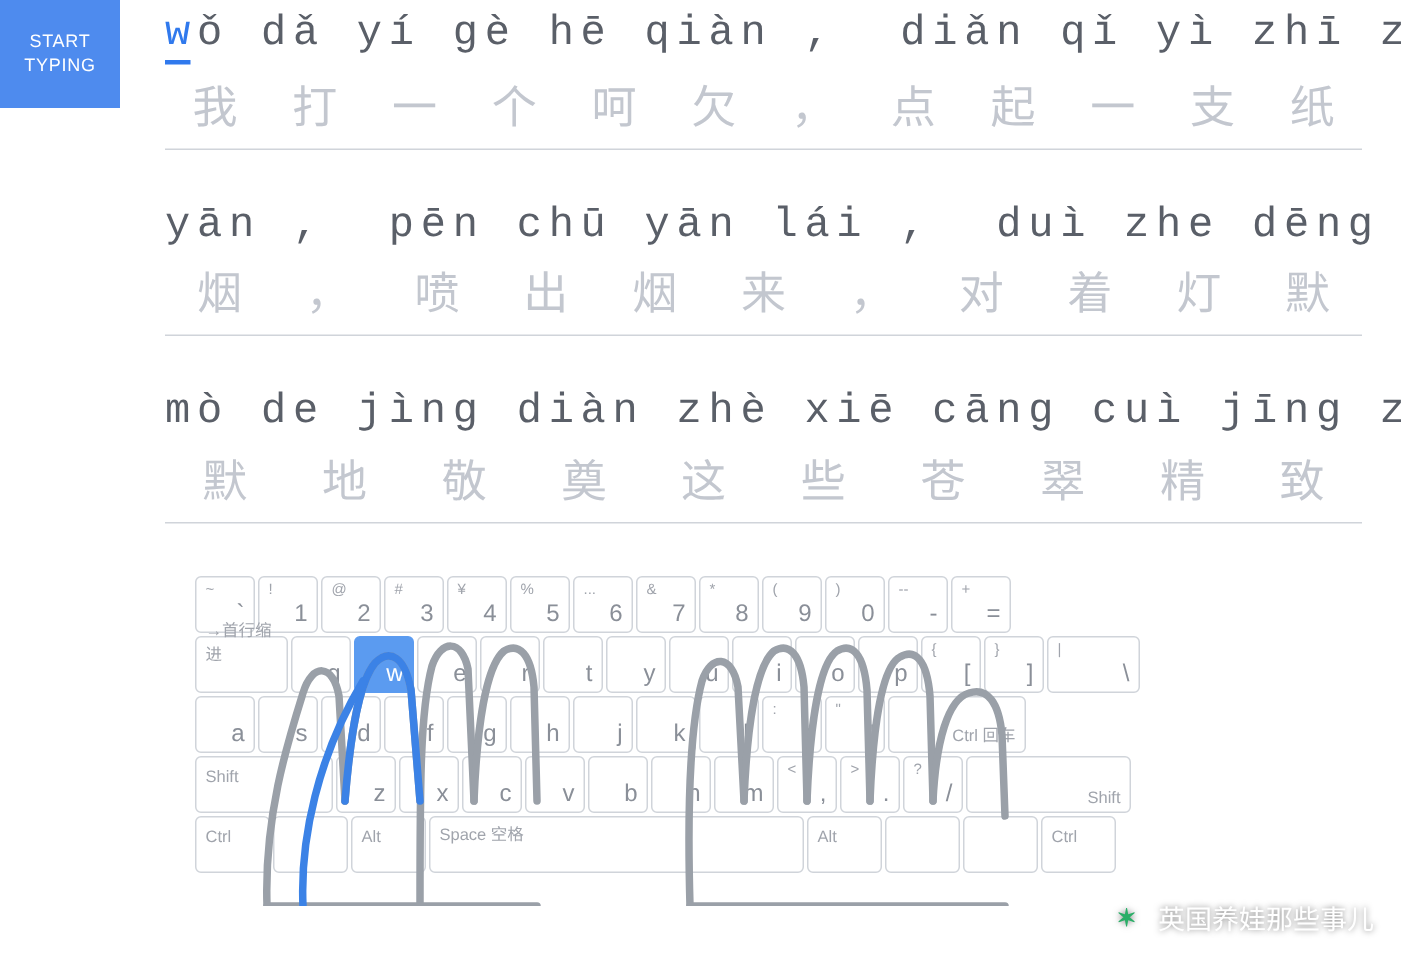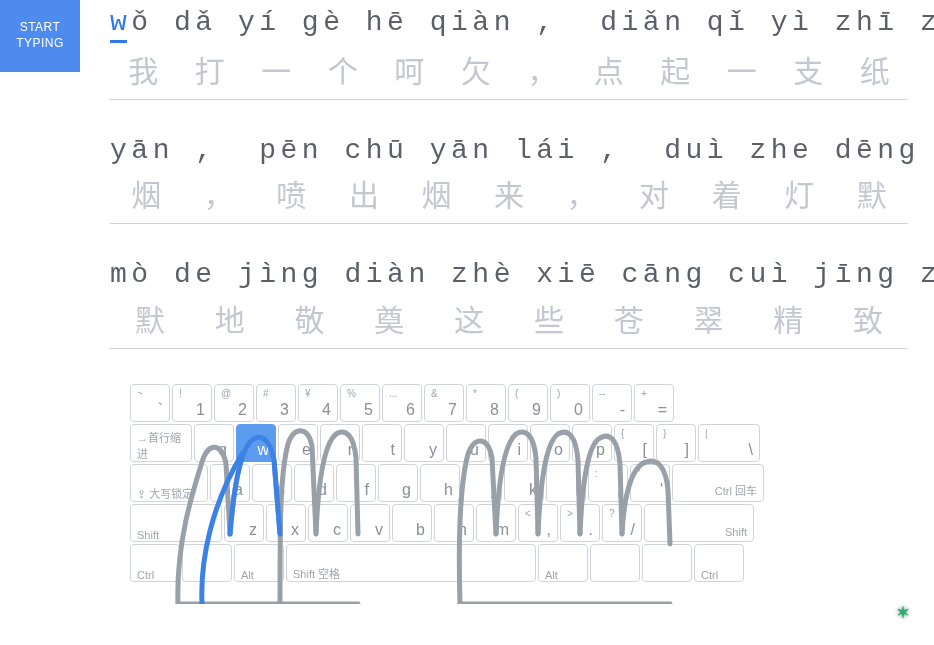--- a/index.html
+++ b/index.html
@@ -19,21 +19,21 @@
     .hanzi-row { display:flex; margin-top:4px; }
     .hz { font-size:30px; color:#c3c7cf; text-align:center; }
 
     .kb { position:absolute; left:130px; top:384px; width:640px;
       display:flex; flex-direction:column; gap:2px; user-select:none; }
     .krow { display:flex; gap:2px; }
     .key { background:#fff; border:1px solid #d0d4da; border-radius:4px;
       height:38px; position:relative; }
     .key .main { position:absolute; right:6px; bottom:2px; font-size:16px; color:#8a8f98; }
     .key .sup { position:absolute; left:6px; top:3px; font-size:10px; color:#a0a4ac; }
-    .key .label { position:absolute; left:6px; bottom:0; font-size:11px; color:#a0a4ac; }
+    .key .label { position:absolute; left:6px; bottom:17px; font-size:11px; color:#a0a4ac; }
     .key .labelR { position:absolute; right:6px; bottom:3px; font-size:11px; color:#a0a4ac; }
     .key.hi { background:#5b9bf0; border-color:#5b9bf0; }
     .key.hi .main { color:#fff; }
     .w40{flex:0 0 40px}.w50{flex:0 0 50px}.w62{flex:0 0 62px}.w78{flex:0 0 78px}.w88{flex:0 0 88px}.w92{flex:0 0 92px}
     .w110{flex:0 0 110px}.w250{flex:0 0 250px}
 
     .hands { position:absolute; left:130px; top:384px; width:640px; height:220px; pointer-events:none; }
 
     .watermark { position:absolute; right:18px; bottom:20px; display:flex; align-items:center; gap:8px;
       color:#fff; font-size:18px; text-shadow:0 0 4px rgba(0,0,0,.5); }
@@ -315,23 +315,20 @@
       <div class="key w40">
         <span class="sup">}</span>
         <span class="main">]</span>
       </div>
       <div class="key w62">
         <span class="sup">|</span>
         <span class="main">\</span>
       </div>
     </div>
     <div class="krow">
-      <div class="key w78">
-        <span class="label">⇪ 大写锁定</span>
-      </div>
       <div class="key w40">
         <span class="main">a</span>
       </div>
       <div class="key w40">
         <span class="main">s</span>
       </div>
       <div class="key w40">
         <span class="main">d</span>
       </div>
       <div class="key w40">
@@ -407,21 +404,21 @@
     </div>
     <div class="krow">
       <div class="key w50">
         <span class="label">Ctrl</span>
       </div>
       <div class="key w50"></div>
       <div class="key w50">
         <span class="label">Alt</span>
       </div>
       <div class="key w250">
-        <span class="label">Shift 空格</span>
+        <span class="label">Space 空格</span>
       </div>
       <div class="key w50">
         <span class="label">Alt</span>
       </div>
       <div class="key w50"></div>
       <div class="key w50"></div>
       <div class="key w50">
         <span class="label">Ctrl</span>
       </div>
     </div>
@@ -444,13 +441,14 @@
   <g stroke="#3b82e6" stroke-width="5" fill="none" stroke-linecap="round">
     <path d="M100,150 C104,100 110,70 120,58 C130,48 140,54 144,76 L150,150"></path>
     <path d="M72,220 C70,175 82,120 112,70"></path>
   </g>
 </svg>
 
 <div class="watermark">
   <span class="ico">
     <span>✶</span>
   </span>
+  <span>英国养娃那些事儿</span>
 </div>
 
 </body></html>

